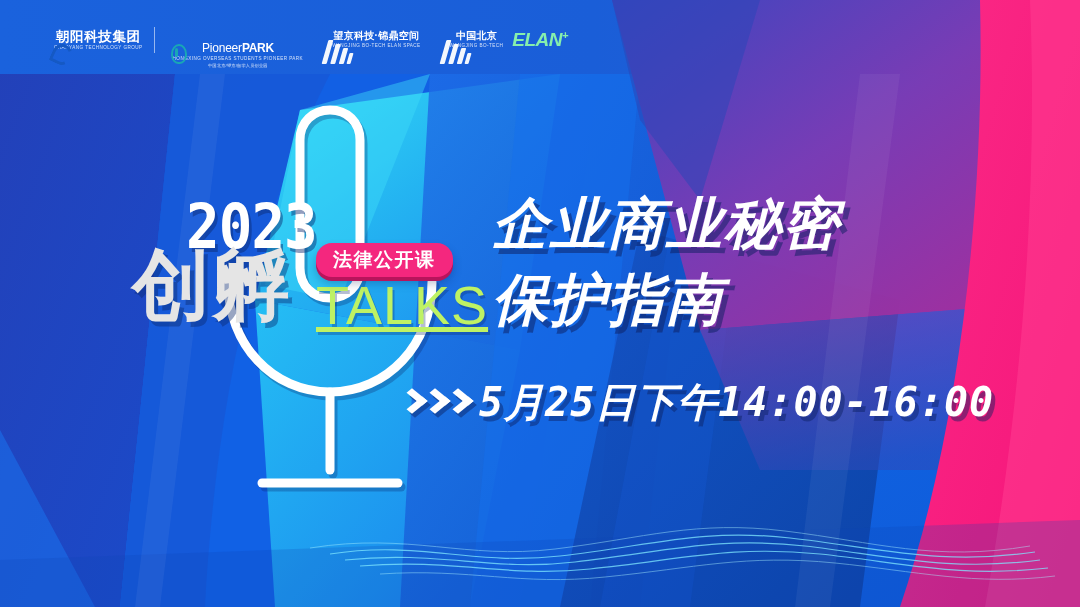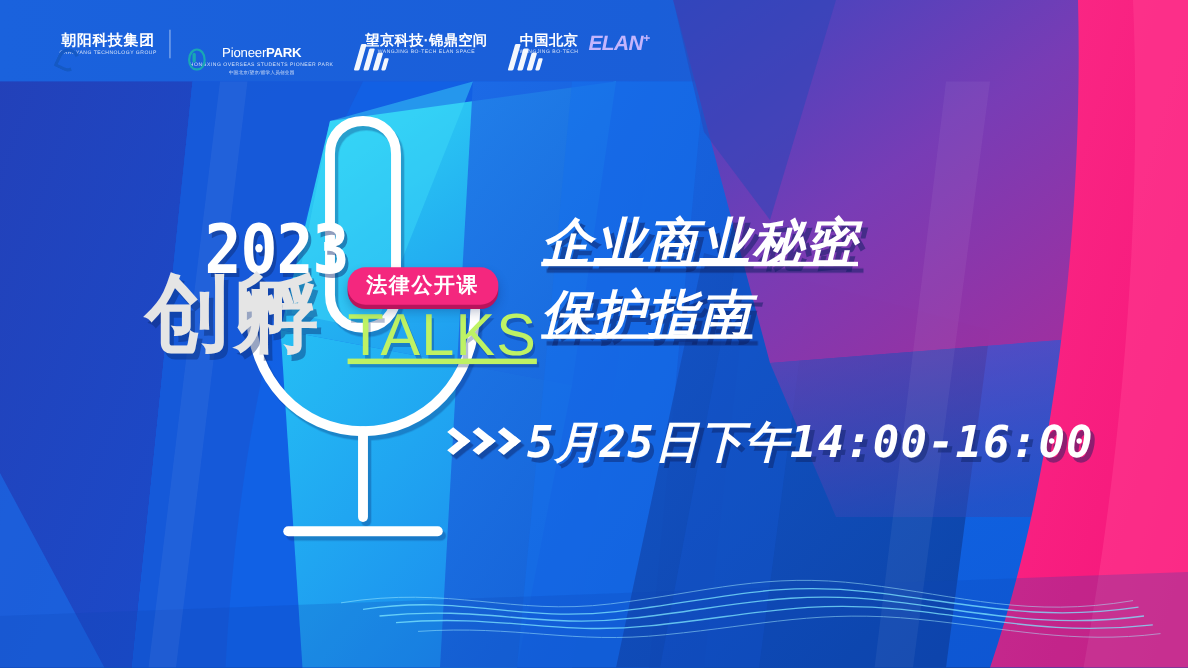--- a/index.html
+++ b/index.html
@@ -49,33 +49,33 @@
   }
   .mark-bars i:nth-child(1){left:0;}
   .mark-bars i:nth-child(2){left:8px;height:20px;top:4px;}
   .mark-bars i:nth-child(3){left:16px;height:16px;top:8px;}
   .mark-bars i:nth-child(4){left:23px;height:11px;top:13px;width:4px;}
   .logo-txt{display:flex;flex-direction:column;justify-content:center;line-height:1;}
   .logo-cn{
     color:#fff;font-weight:bold;font-size:13.5px;letter-spacing:.6px;
     white-space:nowrap;
   }
-  .logo-cn.sm{font-size:13px;letter-spacing:.3px;}
+  .logo-cn.sm{font-size:10px;letter-spacing:.3px;}
   .logo-en{
     color:rgba(255,255,255,.82);font-size:4.6px;letter-spacing:.45px;
     margin-top:2.5px;white-space:nowrap;text-transform:uppercase;
   }
   .logo-en.t2{font-size:4.2px;letter-spacing:.2px;}
   .pioneer{
     color:#fff;font-size:12px;line-height:1;white-space:nowrap;
     font-weight:300;letter-spacing:-.2px;margin-top:30px;
   }
   .pioneer b{font-weight:bold;letter-spacing:-.3px;}
   .elan{
-    color:#c4b5fd;font-size:19px;font-weight:bold;font-style:italic;
+    color:#86efac;font-size:19px;font-weight:bold;font-style:italic;
     letter-spacing:-.5px;margin-left:9px;position:relative;white-space:nowrap;
   }
   .elan sup{font-size:11px;vertical-align:super;}
 
   
   .mic{position:absolute;left:0;top:0;z-index:12;}
 
   
   .year{
     position:absolute;left:186px;top:196px;z-index:26;
@@ -100,23 +100,22 @@
   .talks{
     position:absolute;left:316px;top:278px;z-index:26;
     font-size:54px;color:#bef264;line-height:1;letter-spacing:1px;
     font-weight:300;white-space:nowrap;
     text-shadow:2px 3px 0 rgba(10,40,110,.3);
     text-decoration:underline;
   }
   .headline{
     position:absolute;left:492px;top:196px;z-index:26;
     color:#fff;font-weight:bold;font-style:italic;line-height:1.0;
-    font-size:46px;letter-spacing:2px;white-space:nowrap;
+    font-size:56px;letter-spacing:2px;white-space:nowrap;
     text-shadow:5px 6px 0 rgba(12,30,95,.5);
-    text-decoration:underline;
   }
   .headline .l2{display:block;margin-top:20px;}
   .datebar{
     position:absolute;left:402px;top:370px;z-index:26;
     display:flex;align-items:center;gap:14px;margin-top:12px;
   }
   .chevs{display:flex;gap:6px;}
   .chev{
     width:17px;height:26px;position:relative;flex:none;
     filter:drop-shadow(3px 4px 0 rgba(12,30,95,.45));

